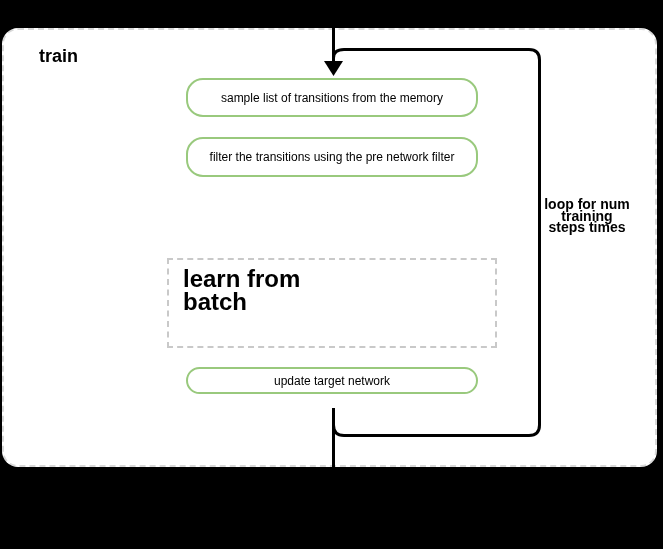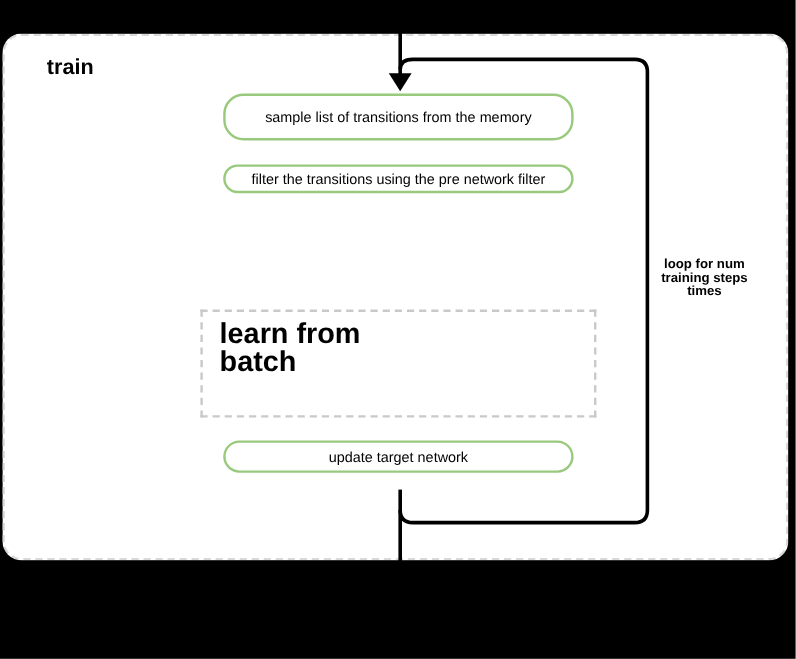--- a/index.html
+++ b/index.html
@@ -32,36 +32,36 @@
   .step-box{
     position:absolute;left:186px;width:292px;
     background:var(--surface);
     border:2px solid var(--green);
     border-radius:17px;
     display:flex;align-items:center;justify-content:center;
     font-size:12px;line-height:14px;text-align:center;
     padding:2px 10px;
   }
   .step-1{top:78px;height:39px;}
-  .step-2{top:137px;height:24px;}
+  .step-2{top:137px;height:40px;}
   .step-3{top:196px;height:41px;}
   .step-update{top:367px;height:27px;}
   .subprocess-box{
     position:absolute;left:167px;top:258px;width:330px;height:90px;
     background:var(--surface);
     border:2px dashed var(--sub_dash);
     padding:7px 0 0 14px;
   }
   .subprocess-label{
     font-size:24px;font-weight:bold;line-height:23px;
     width:130px;
   }
   .loop-annotation{
-    position:absolute;left:543px;top:215px;width:88px;
-    font-size:11px;font-weight:bold;line-height:11.5px;
+    position:absolute;left:543px;top:199px;width:88px;
+    font-size:14px;font-weight:bold;line-height:11.5px;
     text-align:center;
   }
 </style>
 </head>
 <body>
 
 <div class="canvas">
 
   <div class="train-container"></div>
 

